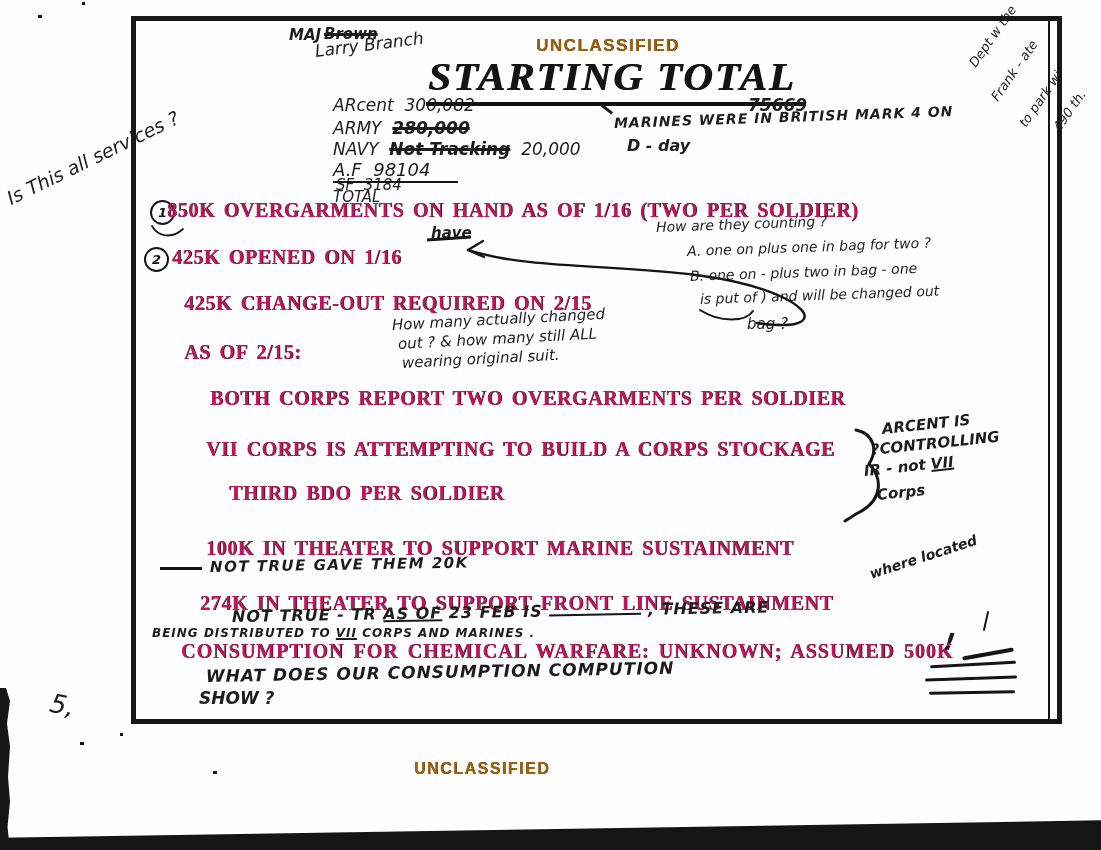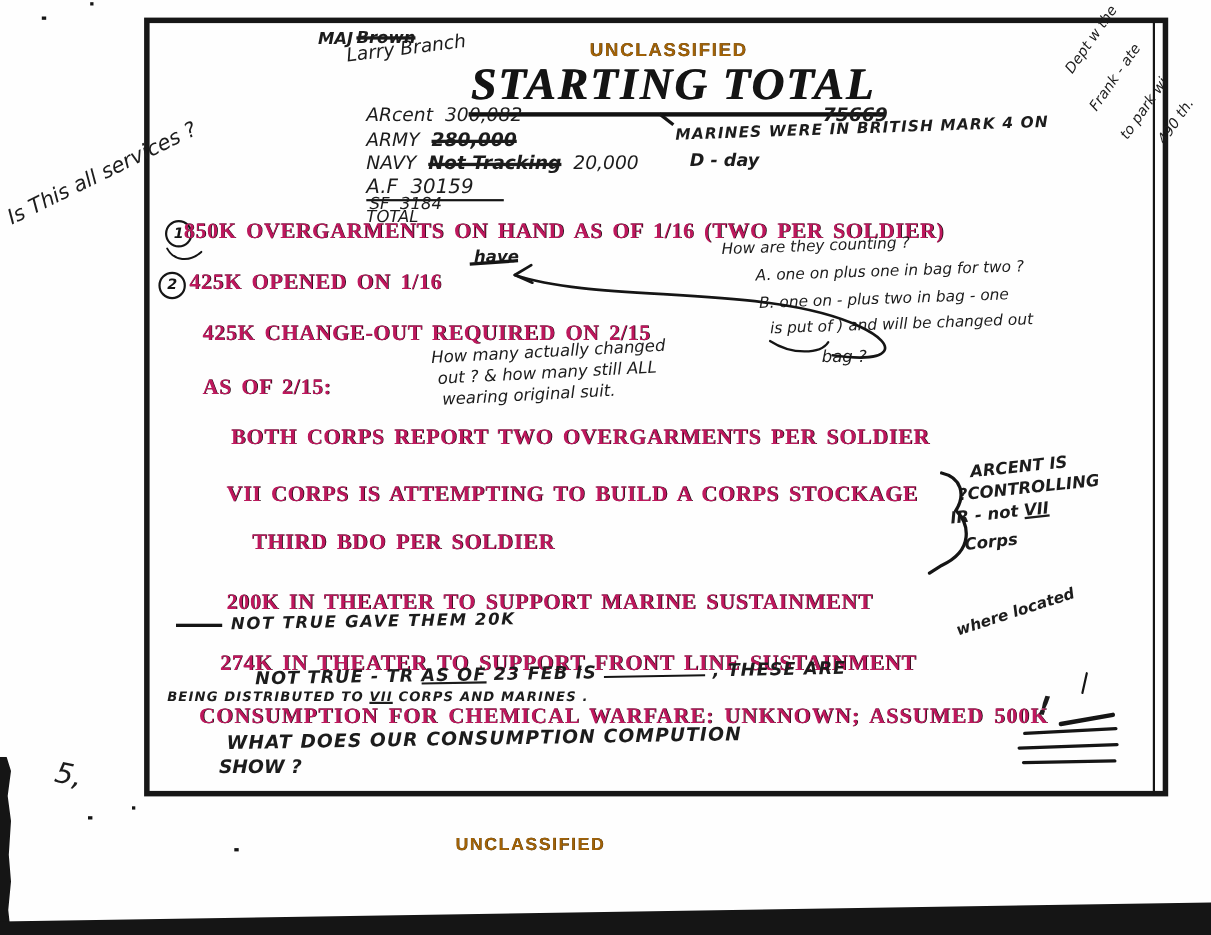--- a/index.html
+++ b/index.html
@@ -55,21 +55,21 @@
     <span>ARMY</span>&nbsp;
     <span class="strike hwb">280,000</span>
   </div>
   <div class="abs hw" style="left:333px;top:139px;font-size:17px;">
     <span>NAVY</span>&nbsp;
     <span class="strike hwb">Not Tracking</span>&nbsp;
     <span>20,000</span>
   </div>
   <div class="abs hw" style="left:333px;top:159px;font-size:18px;border-bottom:2.5px solid #151515;padding:0 28px 1px 0;">
     <span>A.F</span>&nbsp;
-    <span>30159</span>
+    <span>98104</span>
   </div>
   <div class="abs hw" style="left:336px;top:176px;font-size:15px;">
     <span>SF</span>&nbsp;
     <span>3184</span>
   </div>
   <div class="abs hw" style="left:333px;top:188px;font-size:15px;">
     <span>TOTAL</span>
   </div>
 
   <div class="abs ink" style="left:598px;top:107px;width:16px;height:2.5px;transform:rotate(38deg);"></div>
@@ -105,21 +105,21 @@
   <div class="abs typed" style="left:210px;top:387px;font-size:20px;">BOTH CORPS REPORT TWO OVERGARMENTS PER SOLDIER</div>
   <div class="abs typed" style="left:229px;top:482px;font-size:20px;">THIRD BDO PER SOLDIER</div>
 
   <div class="abs hw hwb" style="left:882px;top:420px;font-size:15px;transform:rotate(-6deg);transform-origin:left center;">ARCENT IS</div>
   <div class="abs hw hwb" style="left:871px;top:441px;font-size:15px;transform:rotate(-6deg);transform-origin:left center;">?CONTROLLING</div>
   <div class="abs hw hwb" style="left:864px;top:462px;font-size:15px;transform:rotate(-6deg);transform-origin:left center;">
     <span>IR - not </span><span class="u">VII</span>
   </div>
   <div class="abs hw hwb" style="left:877px;top:486px;font-size:15px;transform:rotate(-6deg);transform-origin:left center;">Corps</div>
 
-  <div class="abs typed" style="left:206px;top:537px;font-size:20px;">200K IN THEATER TO SUPPORT MARINE SUSTAINMENT</div>
+  <div class="abs typed" style="left:206px;top:537px;font-size:20px;">100K IN THEATER TO SUPPORT MARINE SUSTAINMENT</div>
 
   <div class="abs ink" style="left:160px;top:567px;width:42px;height:3px;"></div>
   <div class="abs hw hwb" style="left:210px;top:558px;font-size:15px;letter-spacing:1.5px;transform:rotate(-1deg);transform-origin:left center;">NOT TRUE GAVE THEM 20K</div>
 
   <div class="abs typed" style="left:200px;top:592px;font-size:20px;">274K IN THEATER TO SUPPORT FRONT LINE SUSTAINMENT</div>
 
   <div class="abs hw hwb" style="left:870px;top:566px;font-size:14px;transform:rotate(-18deg);transform-origin:left center;">where located</div>
 
   <div class="abs hw hwb" style="left:232px;top:607px;font-size:16px;letter-spacing:1px;transform:rotate(-1deg);transform-origin:left center;">
     <span>NOT TRUE - TR </span><span class="u">AS OF</span><span> 23 FEB IS</span>

